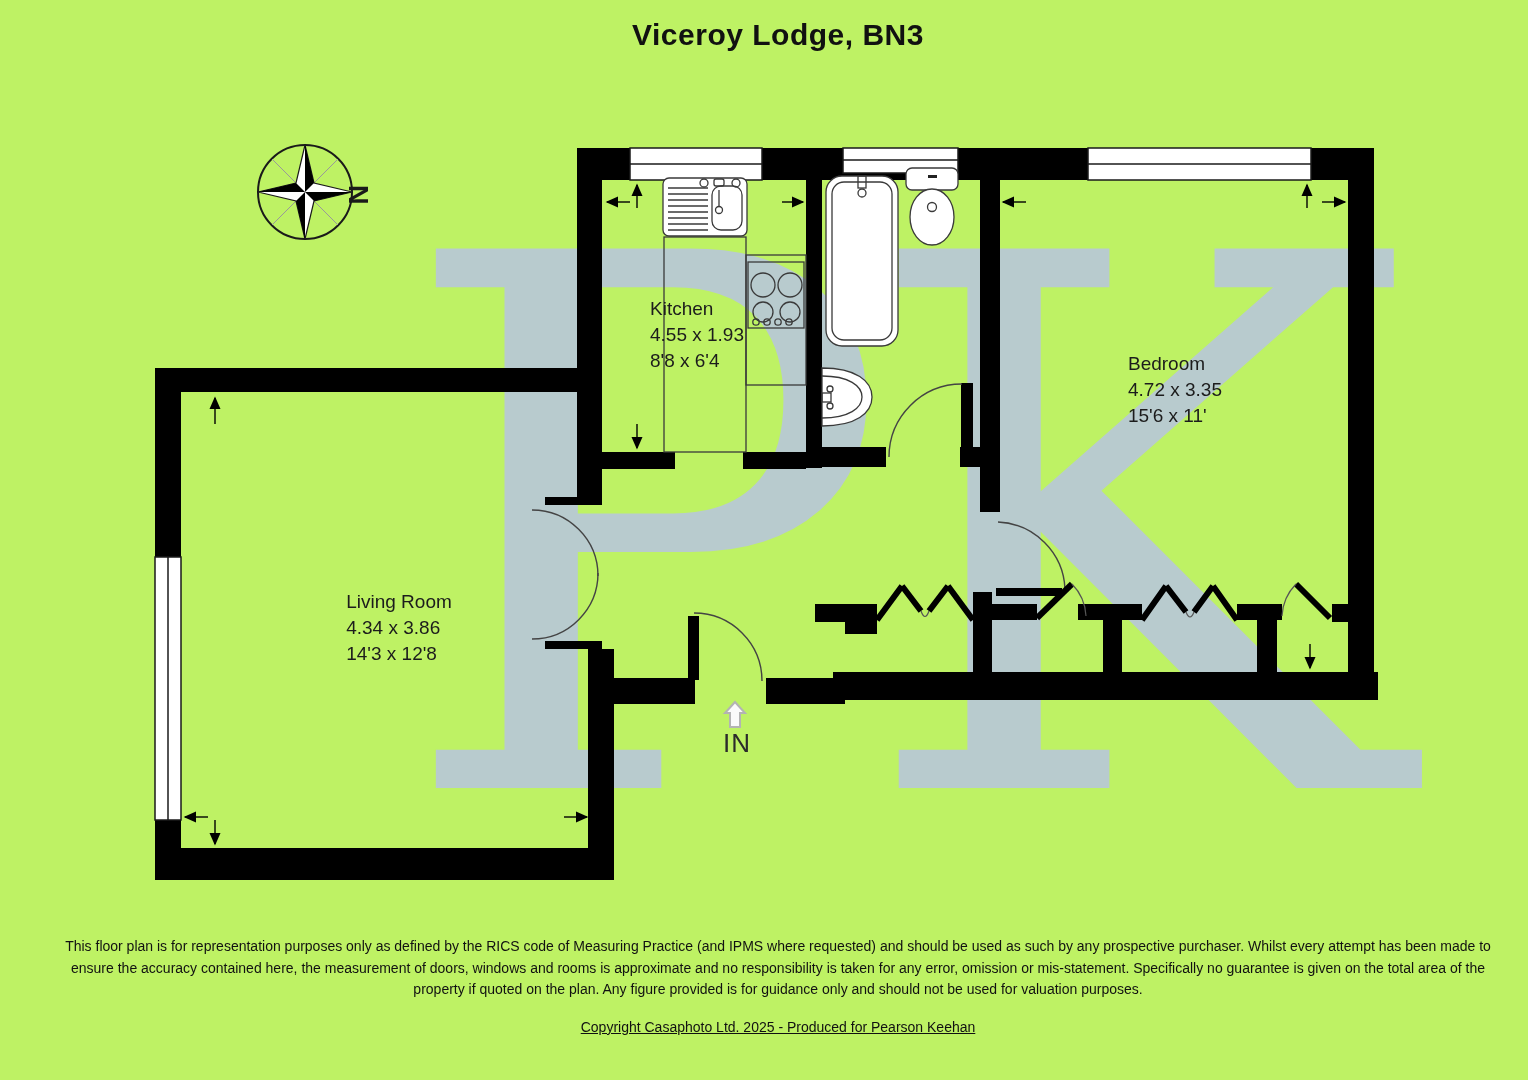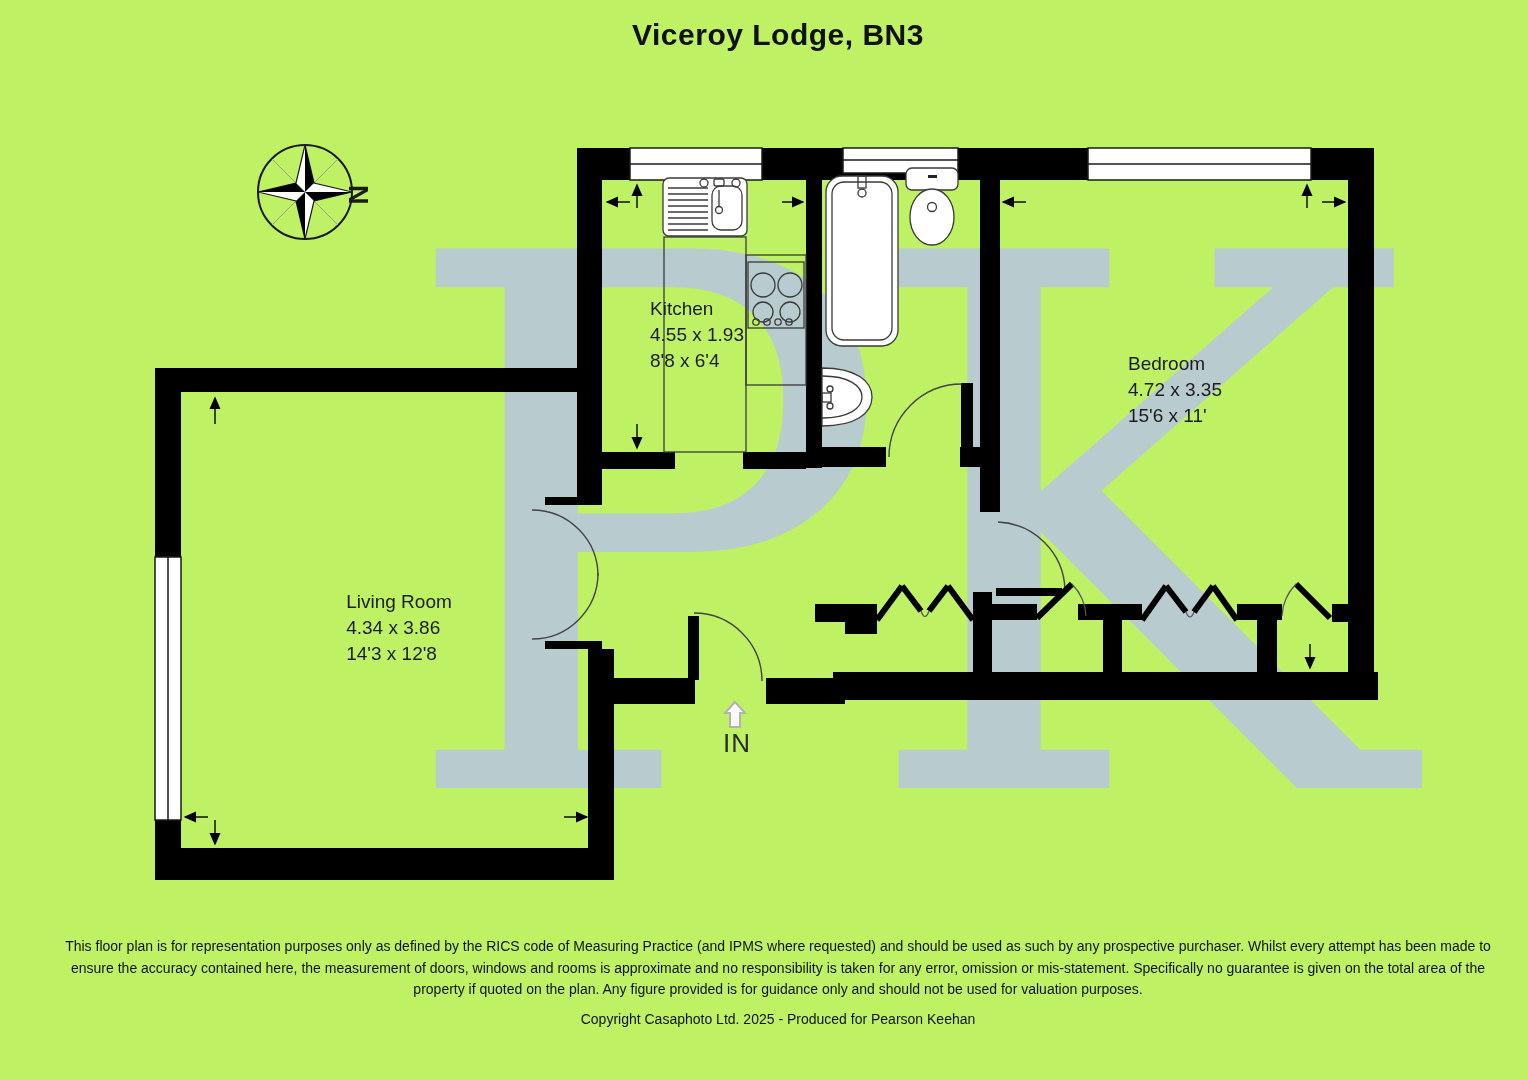--- a/index.html
+++ b/index.html
@@ -6,21 +6,21 @@
   .page{position:relative;width:1528px;height:1080px;background:#bef264;overflow:hidden;
         font-family:"Liberation Sans", sans-serif;color:#111;padding-left:28px;}
   .title{position:absolute;left:0;top:18px;width:100%;text-align:center;
          font-size:30px;font-weight:bold;letter-spacing:.5px;}
   .subtitle{position:absolute;left:0;top:56px;width:100%;text-align:center;font-size:20px;}
   .room-label{position:absolute;transform:translateX(-50%);text-align:left;
               font-size:19px;line-height:26px;color:#1c1c1c;white-space:nowrap;}
   .in-label{position:absolute;transform:translateX(-50%);font-size:26px;color:#2b2b2b;letter-spacing:1px;}
   .legal{position:absolute;left:50%;transform:translateX(-50%);top:936px;width:1466px;
          text-align:center;font-size:14px;line-height:21.5px;color:#111;}
-  .legal .copyright{margin-top:8px;}
+  .legal .copyright{margin-top:16px;text-decoration:underline;}
   svg.plan{position:absolute;left:0;top:0;}
 </style>
 </head>
 <body>
 
 <div class="page">
 
   <div class="title">Viceroy Lodge, BN3</div>
 
   <svg class="plan" width="1528" height="1080" viewBox="0 0 1528 1080">

